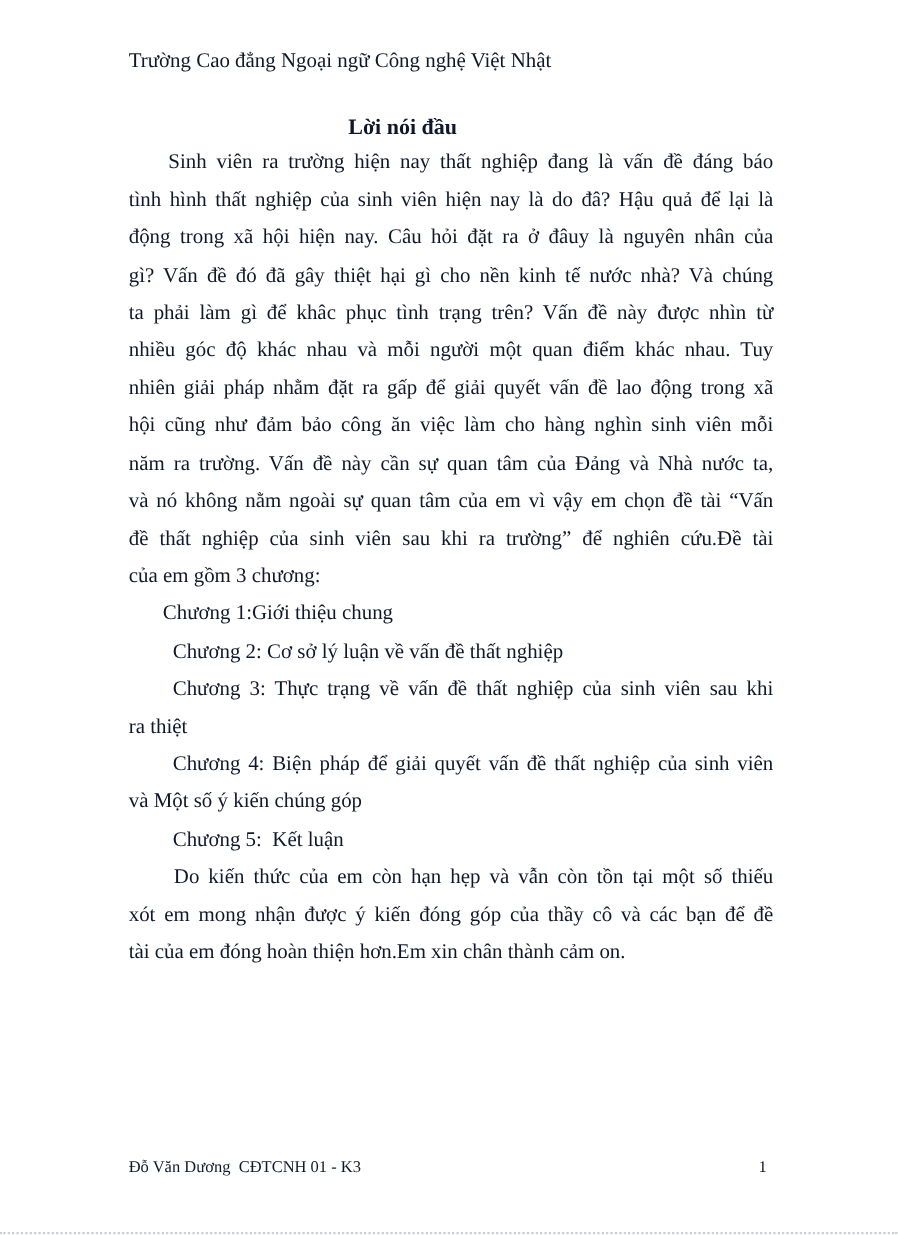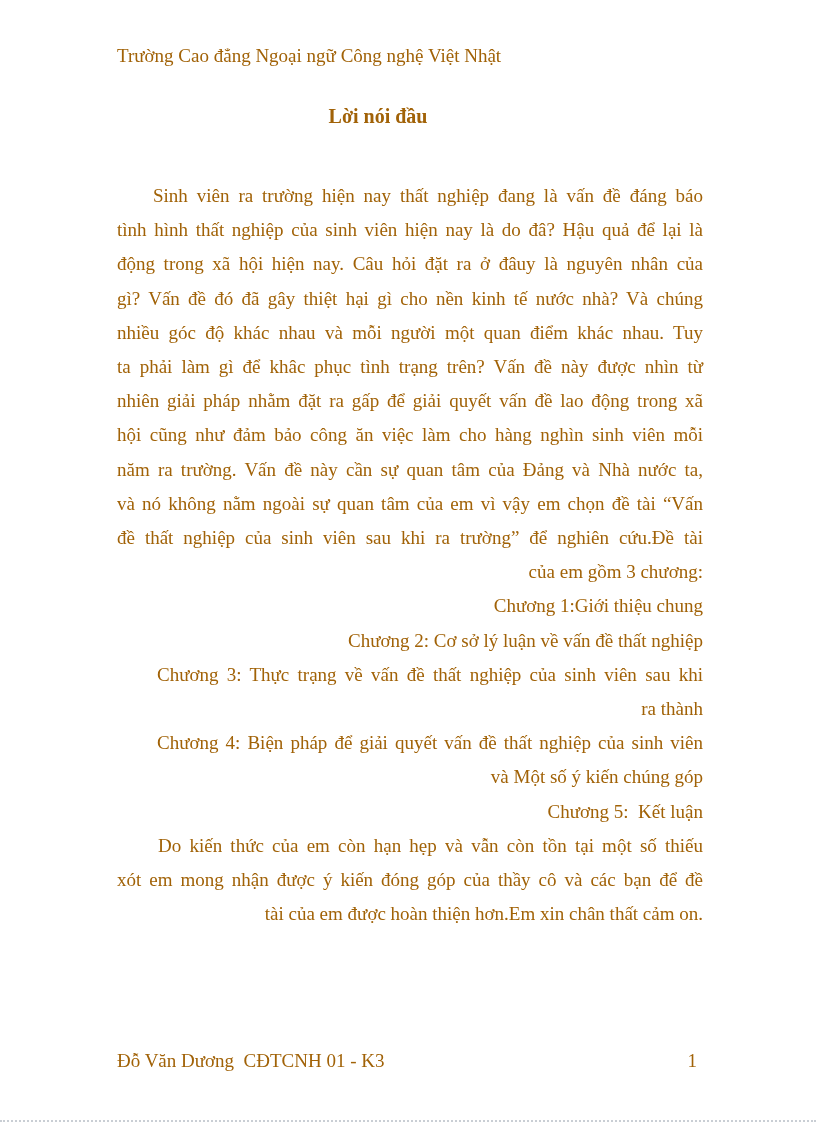--- a/index.html
+++ b/index.html
@@ -7,35 +7,35 @@
     padding: 0;
     background: #ffffff;
   }
   .page {
     position: relative;
     width: 816px;
     height: 1123px;
     background: #ffffff;
     overflow: hidden;
     font-family: "Liberation Serif", "DejaVu Serif", serif;
-    color: #a16207;
+    color: #0f172a;
   }
   .doc-header {
     position: absolute;
     left: 117px;
     top: 44px;
     width: 586px;
     font-size: 19px;
     line-height: 24px;
     text-align: left;
     white-space: pre;
   }
   .doc-title {
     position: absolute;
-    left: 123px;
+    left: 111px;
     top: 104px;
     width: 586px;
     font-size: 20px;
     font-weight: bold;
     line-height: 24px;
     text-align: center;
     transform: translateX(-38px);
   }
   .doc-body {
     position: absolute;
@@ -46,32 +46,32 @@
     line-height: 34.2px;
   }
   .line {
     min-height: 34.2px;
   }
   .line.just {
     text-align: justify;
     text-align-last: justify;
   }
   .line.nj {
-    text-align: right;
+    text-align: left;
     white-space: pre;
   }
   .doc-footer {
     position: absolute;
     left: 117px;
     top: 1049px;
     width: 586px;
     display: flex;
     justify-content: space-between;
     align-items: baseline;
-    font-size: 19px;
+    font-size: 15px;
     line-height: 24px;
   }
   .footer-author {
     white-space: pre;
   }
   .footer-page-number {
     padding-right: 6px;
   }
   .page-break-line {
     position: absolute;
@@ -85,42 +85,42 @@
 </head>
 <body>
 
 <div class="page">
 
   <div class="doc-header">Trường Cao đẳng Ngoại ngữ Công nghệ Việt Nhật</div>
 
   <div class="doc-title">Lời nói đầu</div>
 
   <div class="doc-body">
-      <div class="line just" style="text-indent: 36px; margin-top: 48px;">Sinh viên ra trường hiện nay thất nghiệp đang là vấn đề đáng báo</div>
+      <div class="line just" style="text-indent: 36px;">Sinh viên ra trường hiện nay thất nghiệp đang là vấn đề đáng báo</div>
       <div class="line just">tình hình thất nghiệp của sinh viên hiện nay là do đâ? Hậu quả để lại là</div>
       <div class="line just">động trong xã hội hiện nay. Câu hỏi đặt ra ở đâuy là nguyên nhân của</div>
       <div class="line just">gì? Vấn đề đó đã gây thiệt hại gì cho nền kinh tế nước nhà? Và chúng</div>
+      <div class="line just">ta phải làm gì để khâc phục tình trạng trên? Vấn đề này được nhìn từ</div>
       <div class="line just">nhiều góc độ khác nhau và mỗi người một quan điểm khác nhau. Tuy</div>
-      <div class="line just">ta phải làm gì để khâc phục tình trạng trên? Vấn đề này được nhìn từ</div>
       <div class="line just">nhiên giải pháp nhằm đặt ra gấp để giải quyết vấn đề lao động trong xã</div>
       <div class="line just">hội cũng như đảm bảo công ăn việc làm cho hàng nghìn sinh viên mỗi</div>
       <div class="line just">năm ra trường. Vấn đề này cần sự quan tâm của Đảng và Nhà nước ta,</div>
       <div class="line just">và nó không nằm ngoài sự quan tâm của em vì vậy em chọn đề tài “Vấn</div>
       <div class="line just">đề thất nghiệp của sinh viên sau khi ra trường” để nghiên cứu.Đề tài</div>
       <div class="line nj">của em gồm 3 chương:</div>
       <div class="line nj" style="text-indent: 31px;">Chương 1:Giới thiệu chung</div>
       <div class="line nj" style="text-indent: 40px;">Chương 2: Cơ sở lý luận về vấn đề thất nghiệp</div>
       <div class="line just" style="text-indent: 40px;">Chương 3: Thực trạng về vấn đề thất nghiệp của sinh viên sau khi</div>
-      <div class="line nj">ra thành</div>
+      <div class="line nj">ra thiệt</div>
       <div class="line just" style="text-indent: 40px;">Chương 4: Biện pháp để giải quyết vấn đề thất nghiệp của sinh viên</div>
       <div class="line nj">và Một số ý kiến chúng góp</div>
       <div class="line nj" style="text-indent: 40px; font-family: Liberation Serif, serif;">Chương 5:  Kết luận</div>
       <div class="line just" style="text-indent: 41px;">Do kiến thức của em còn hạn hẹp và vẫn còn tồn tại một số thiếu</div>
       <div class="line just">xót em mong nhận được ý kiến đóng góp của thầy cô và các bạn để đề</div>
-      <div class="line nj">tài của em được hoàn thiện hơn.Em xin chân thất cảm on.</div>
+      <div class="line nj">tài của em đóng hoàn thiện hơn.Em xin chân thành cảm on.</div>
     </div>
 
   <div class="doc-footer">
     <span class="footer-author">Đỗ Văn Dương  CĐTCNH 01 - K3</span>
     <span class="footer-page-number">1</span>
   </div>
 
   <div class="page-break-line"></div>
 
 </div>

